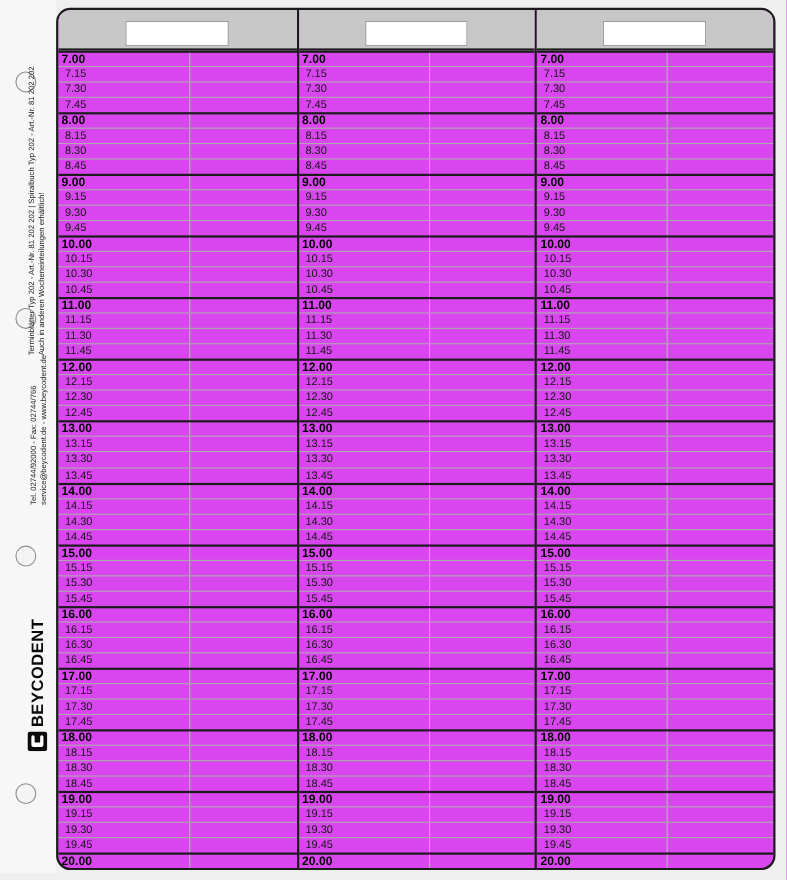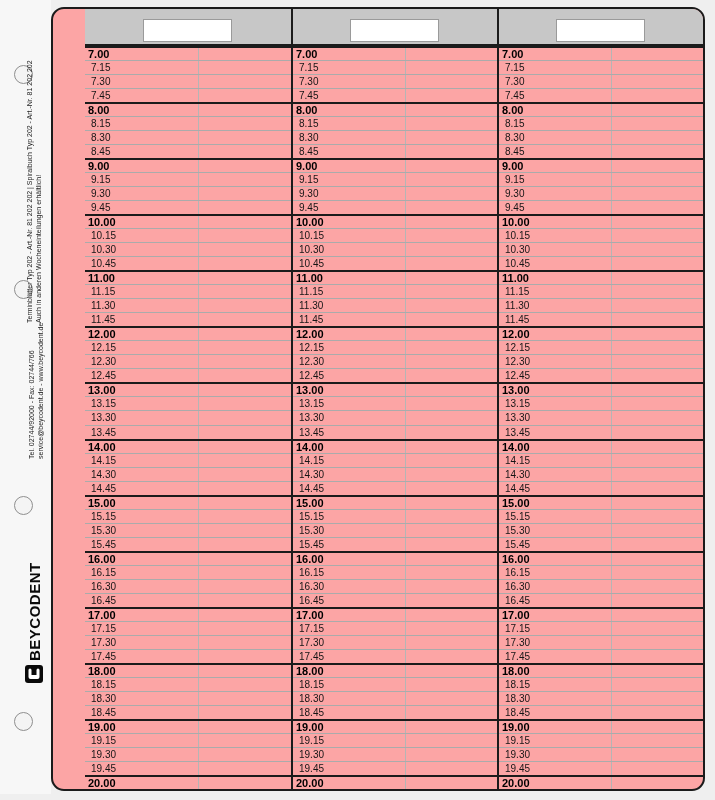--- a/index.html
+++ b/index.html
@@ -9,23 +9,23 @@
     font-family:"Liberation Sans", sans-serif;
     color:#111;
   }
   
   .margin-strip{
     position:absolute;left:0;top:0;width:51px;height:794px;background:#f7f7f7;
   }
   
   .sheet{
     position:absolute;left:51px;top:7px;width:654px;height:784px;
-    background:#fca5a5;border:2px solid #1b1b1b;border-radius:13px;
+    background:#d946ef;border:2px solid #1b1b1b;border-radius:13px;
     box-sizing:border-box;overflow:hidden;
-    display:grid;grid-template-columns:1fr 1fr 1fr;padding-left:32px;
+    display:grid;grid-template-columns:1fr 1fr 1fr;
   }
   .col{display:flex;flex-direction:column;min-width:0;}
   .col + .col{border-left:2px solid #1b1b1b;}
   .col-head{
     height:37px;flex:0 0 37px;background:#c7c7c7;border-bottom:2px solid #1b1b1b;
     position:relative;box-sizing:border-box;
   }
   .name-box{
     position:absolute;left:28%;top:10px;width:42.5%;height:21px;
     background:#ffffff;border:1px solid #9a9a9a;

